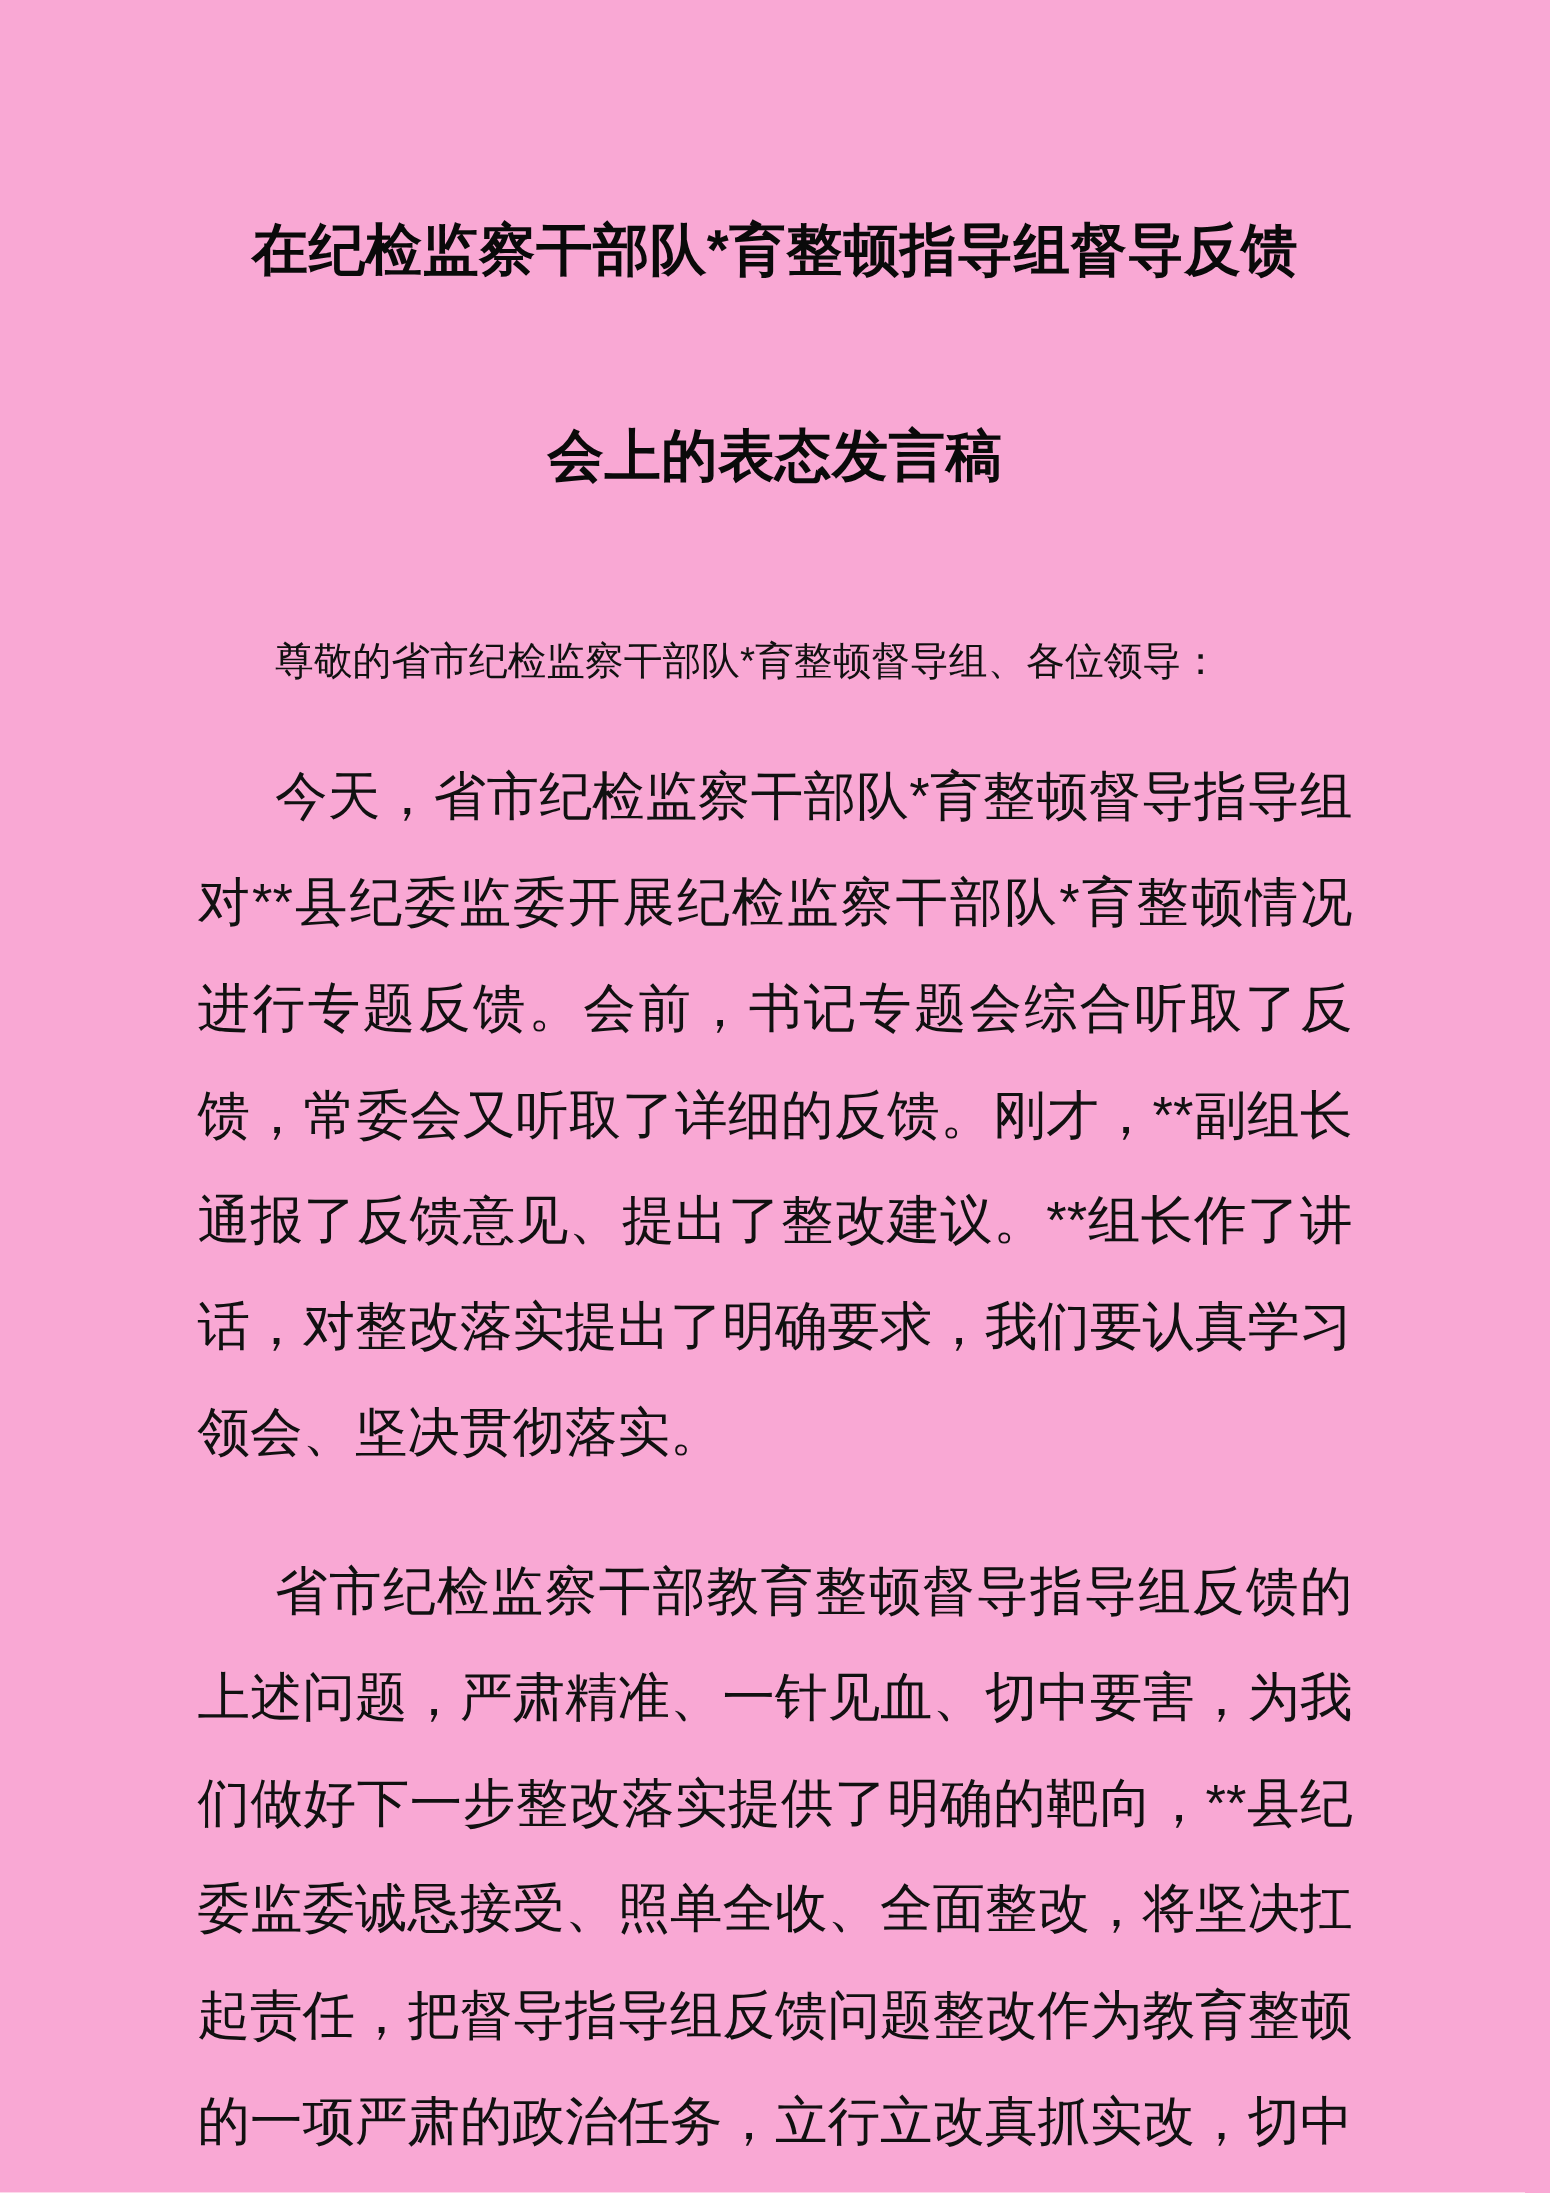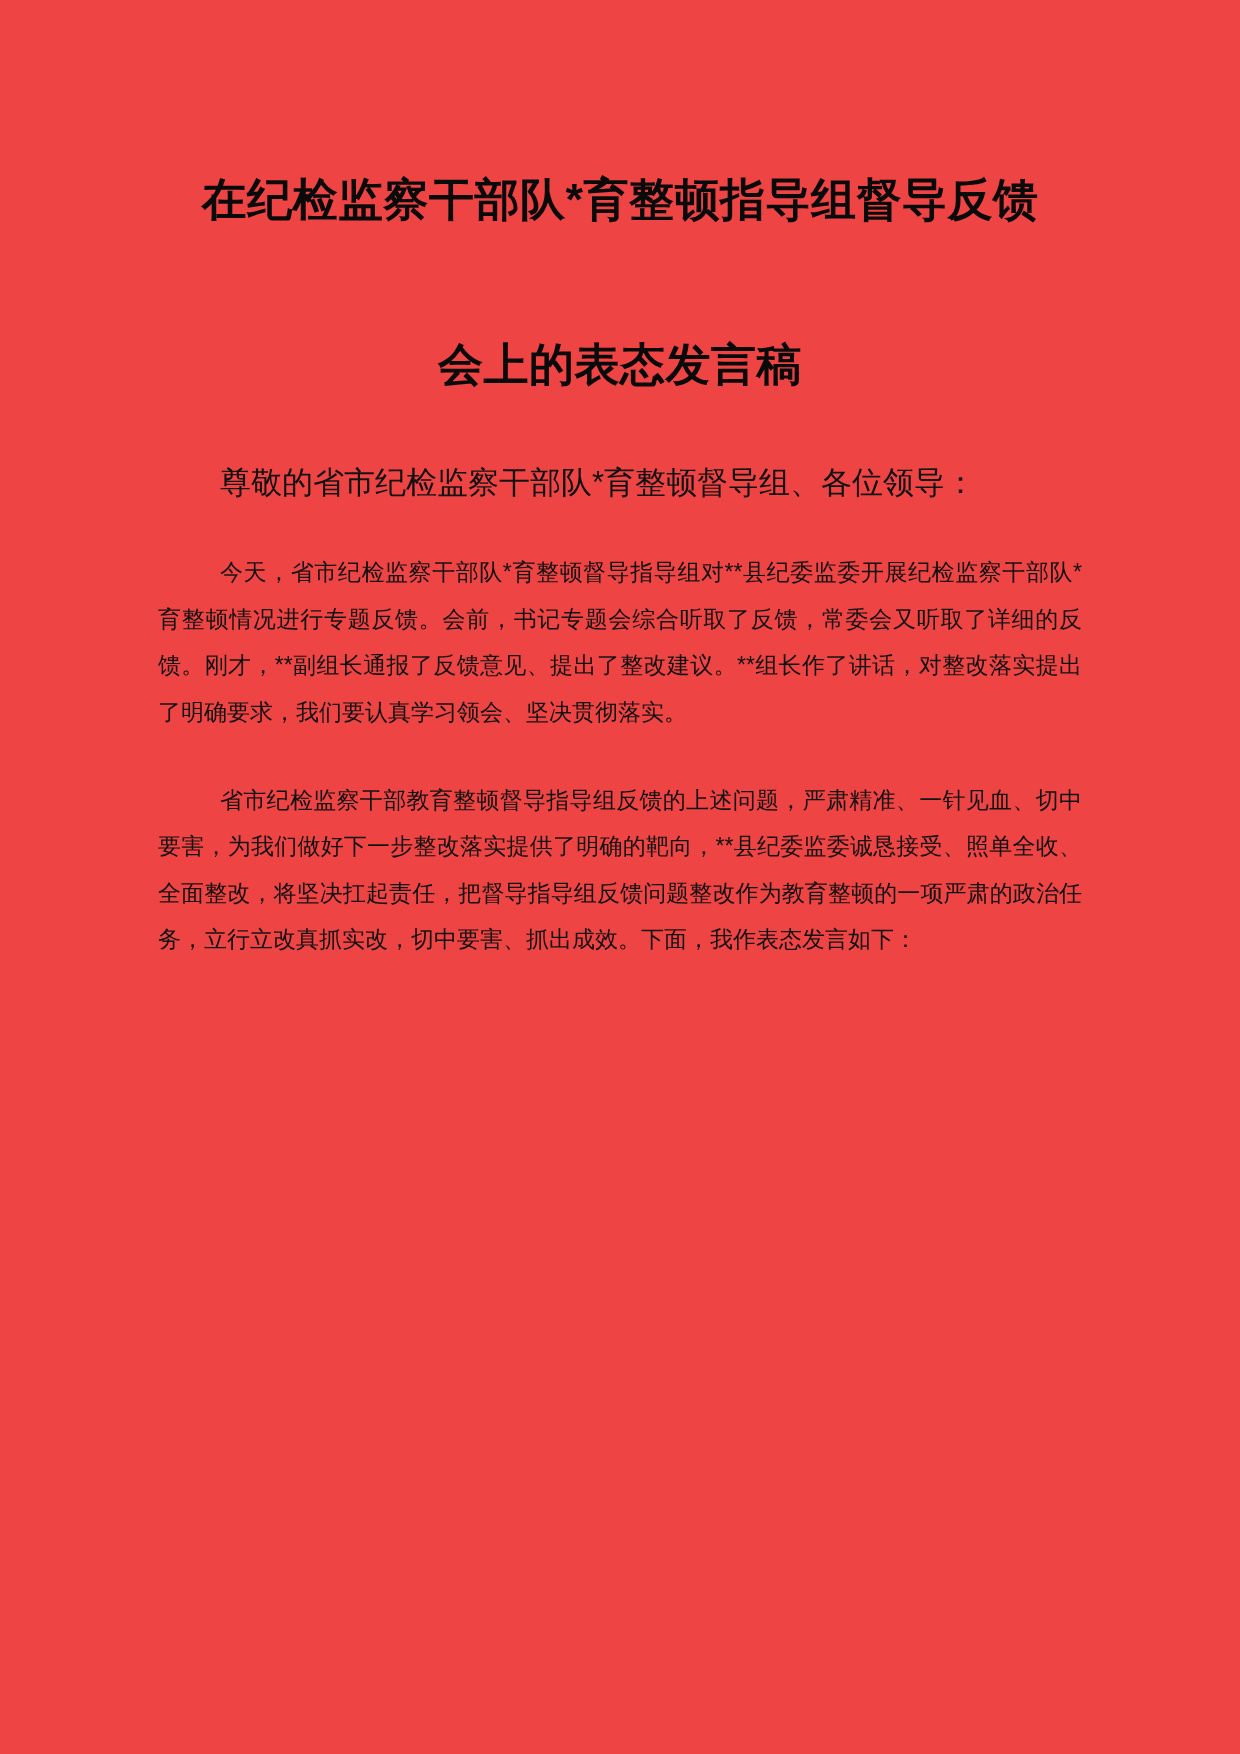--- a/index.html
+++ b/index.html
@@ -5,21 +5,21 @@
   html, body {
     margin: 0;
     padding: 0;
     background: #ffffff;
   }
 
   .page {
     position: relative;
     width: 1240px;
     height: 1754px;
-    background: #ef4444;
+    background: #f9a8d4;
     margin: 0 auto;
     overflow: hidden;
     font-family: "Liberation Sans", "DejaVu Sans", sans-serif;
     color: #111111;
     box-sizing: border-box;
   }
 
   .doc-body {
     position: absolute;
     left: 158px;
@@ -40,31 +40,31 @@
     margin-top: 168px;
     display: block;
   }
 
   .title-line-2 {
     margin-top: 101px;
     display: block;
   }
 
   .salutation {
-    margin-top: 62px;
+    margin-top: 108px;
     font-size: 31px;
     line-height: 1.56;
     text-indent: 62px;
     color: #111111;
     font-weight: 400;
   }
 
   .para {
     margin-top: 42px;
-    font-size: 23px;
+    font-size: 42px;
     line-height: 2.02;
     text-align: justify;
     text-justify: inter-character;
     text-indent: 62px;
     color: #111111;
     font-weight: 400;
   }
 
   .para:first-of-type {
     margin-top: 0;

